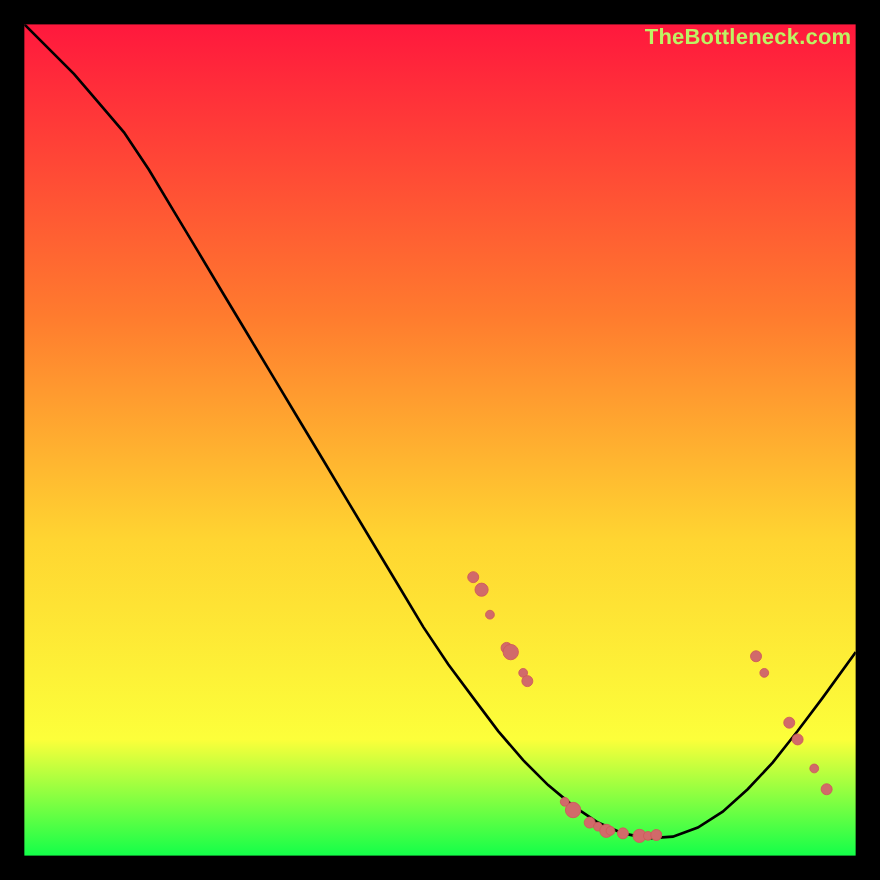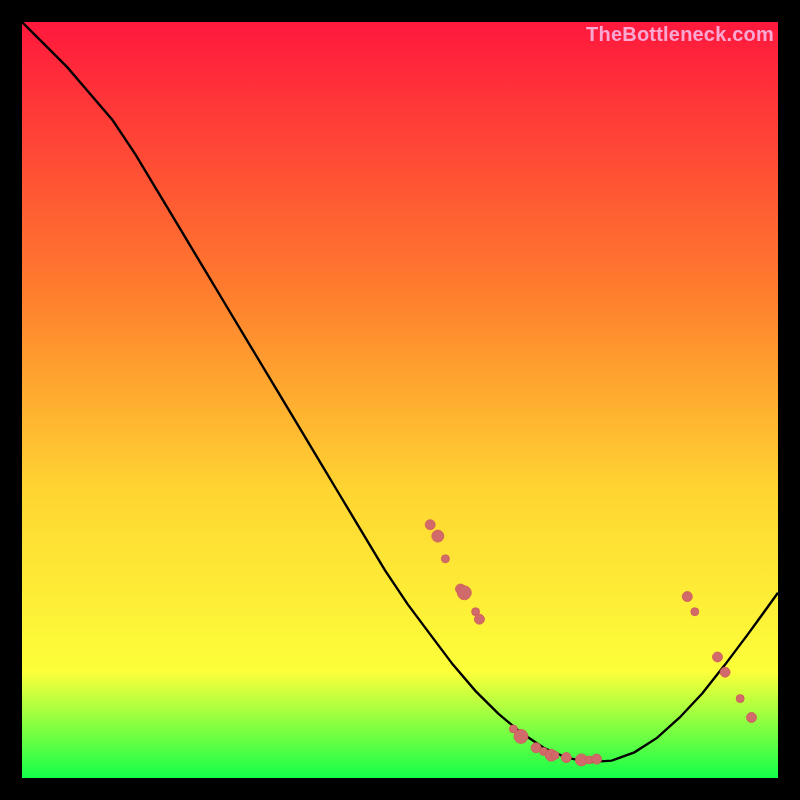--- a/index.html
+++ b/index.html
@@ -25,21 +25,21 @@
     top: 0;
     width: 756px;
     height: 756px;
   }
   .watermark {
     position: absolute;
     top: 1px;
     right: 4px;
     font-size: 20px;
     font-weight: 600;
-    color: #f9a8d4;
+    color: #bef264;
     letter-spacing: 0.2px;
     pointer-events: none;
     user-select: none;
   }
   svg { display: block; }
 </style>
 </head>
 <body>
 
 <div class="frame">

